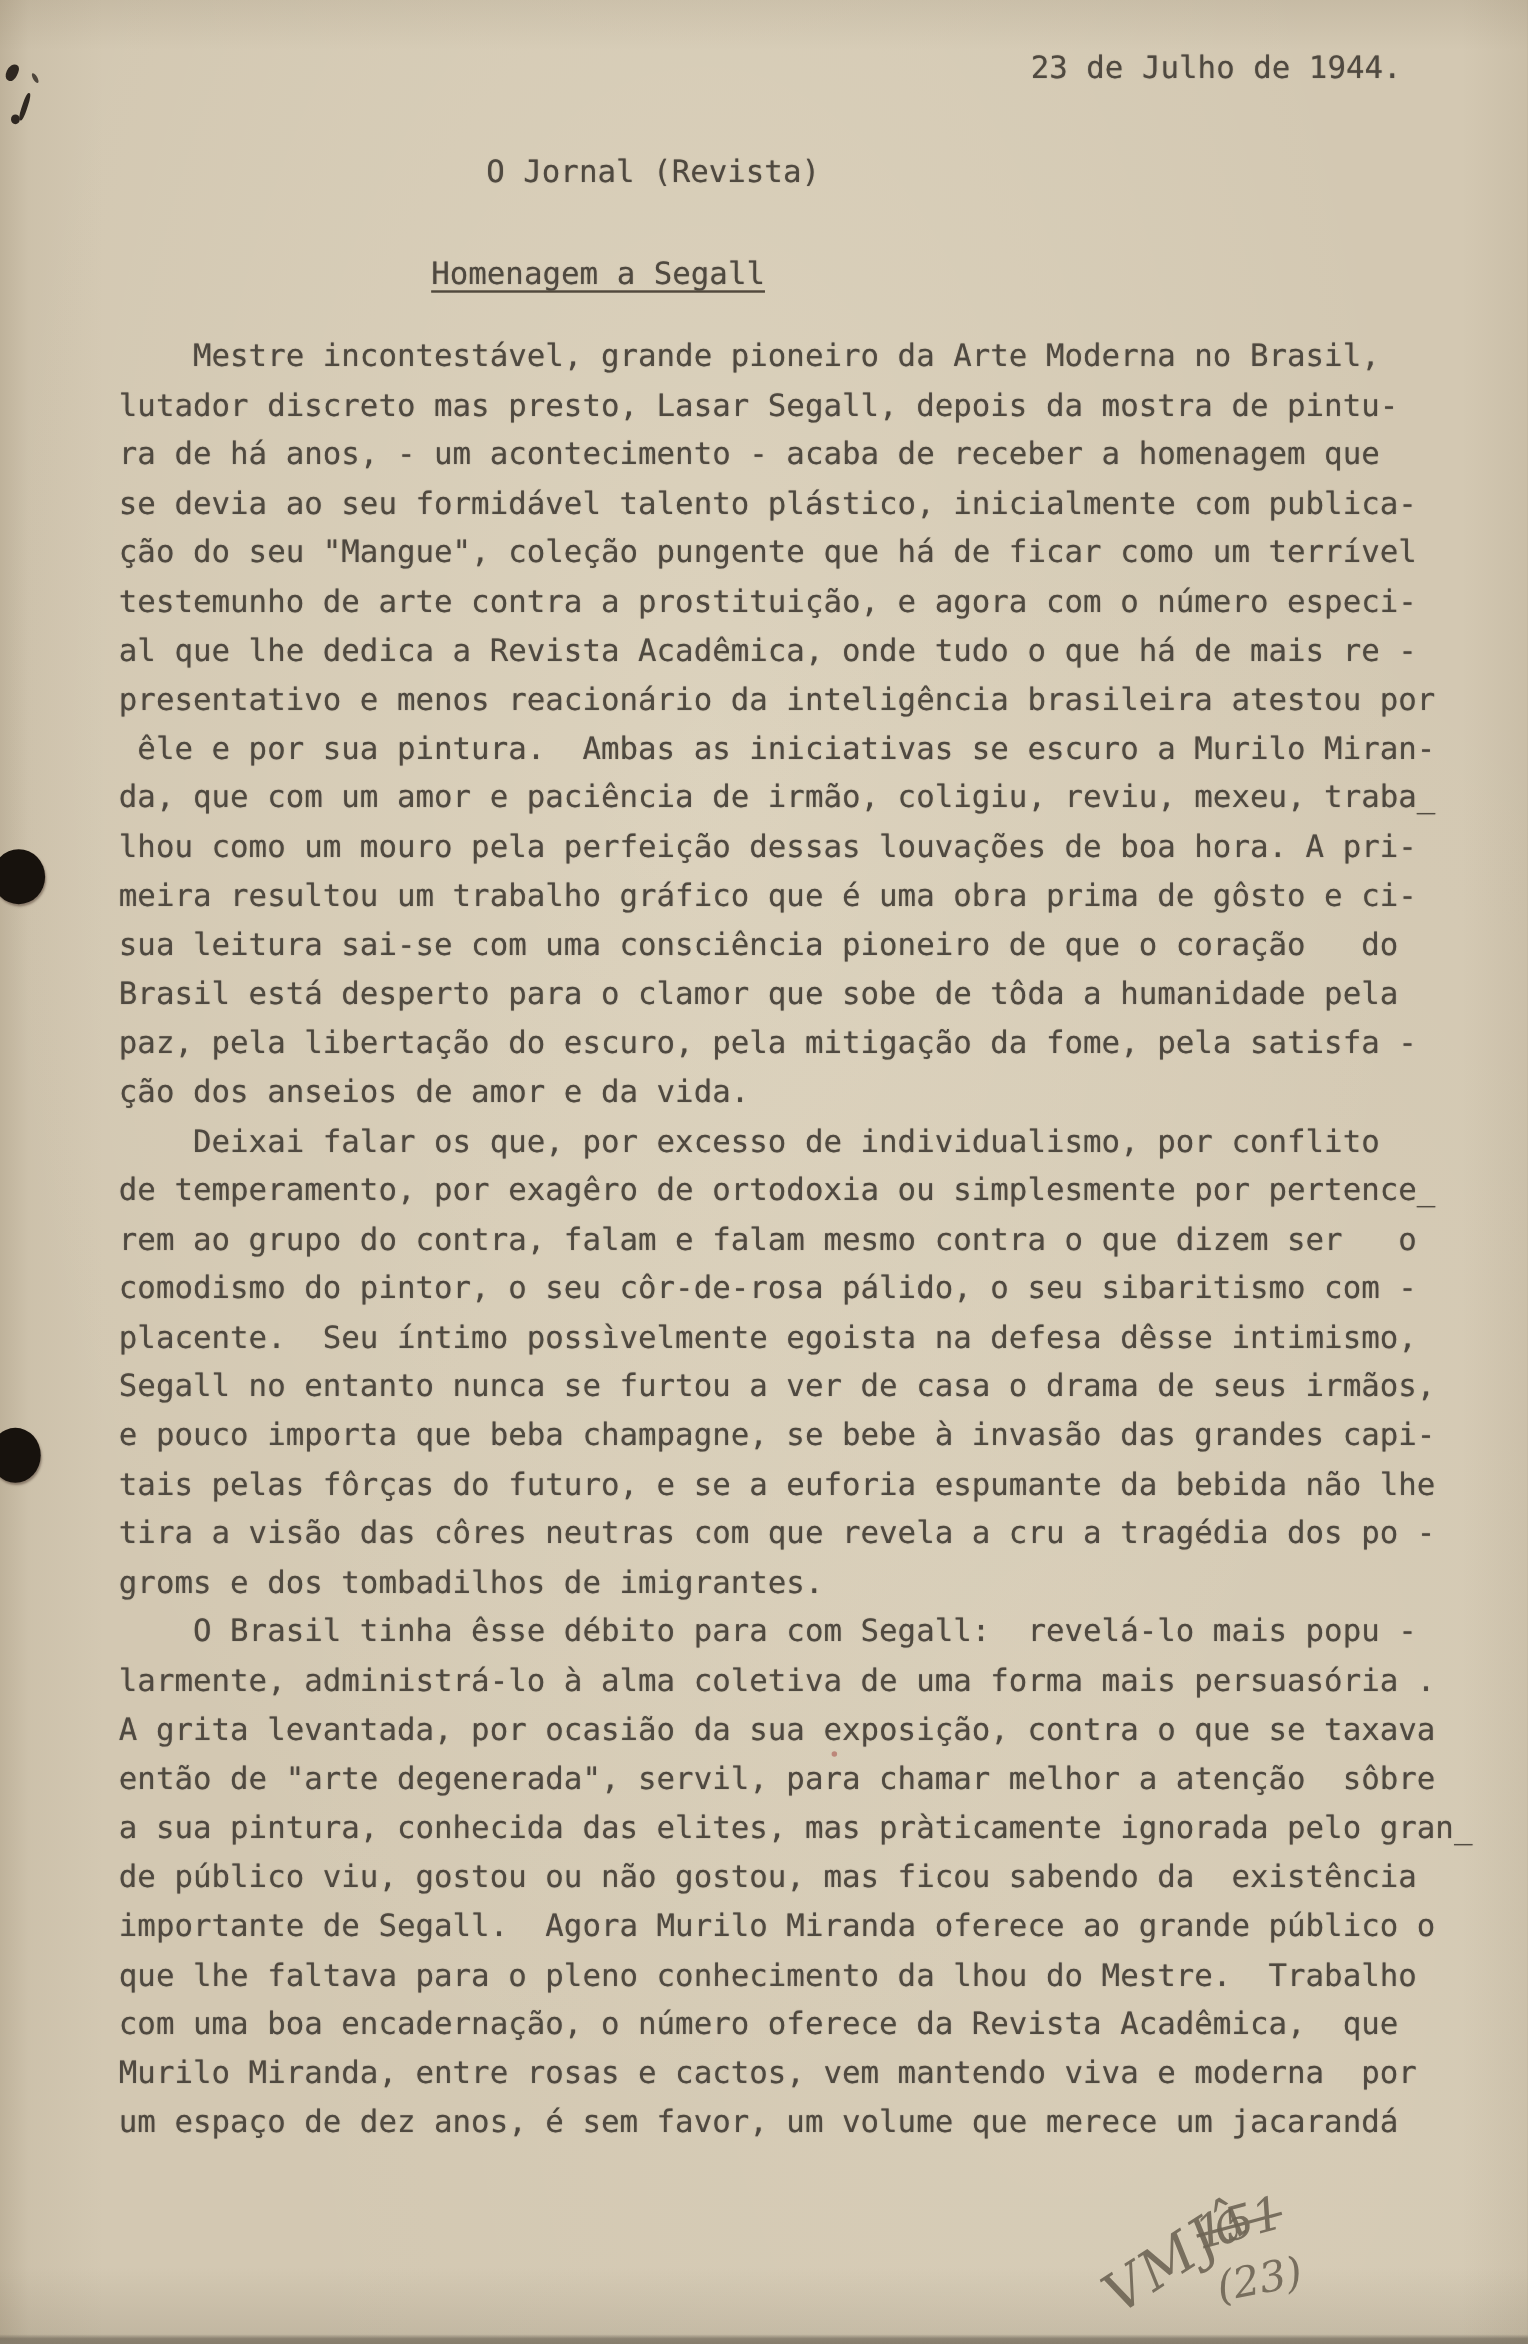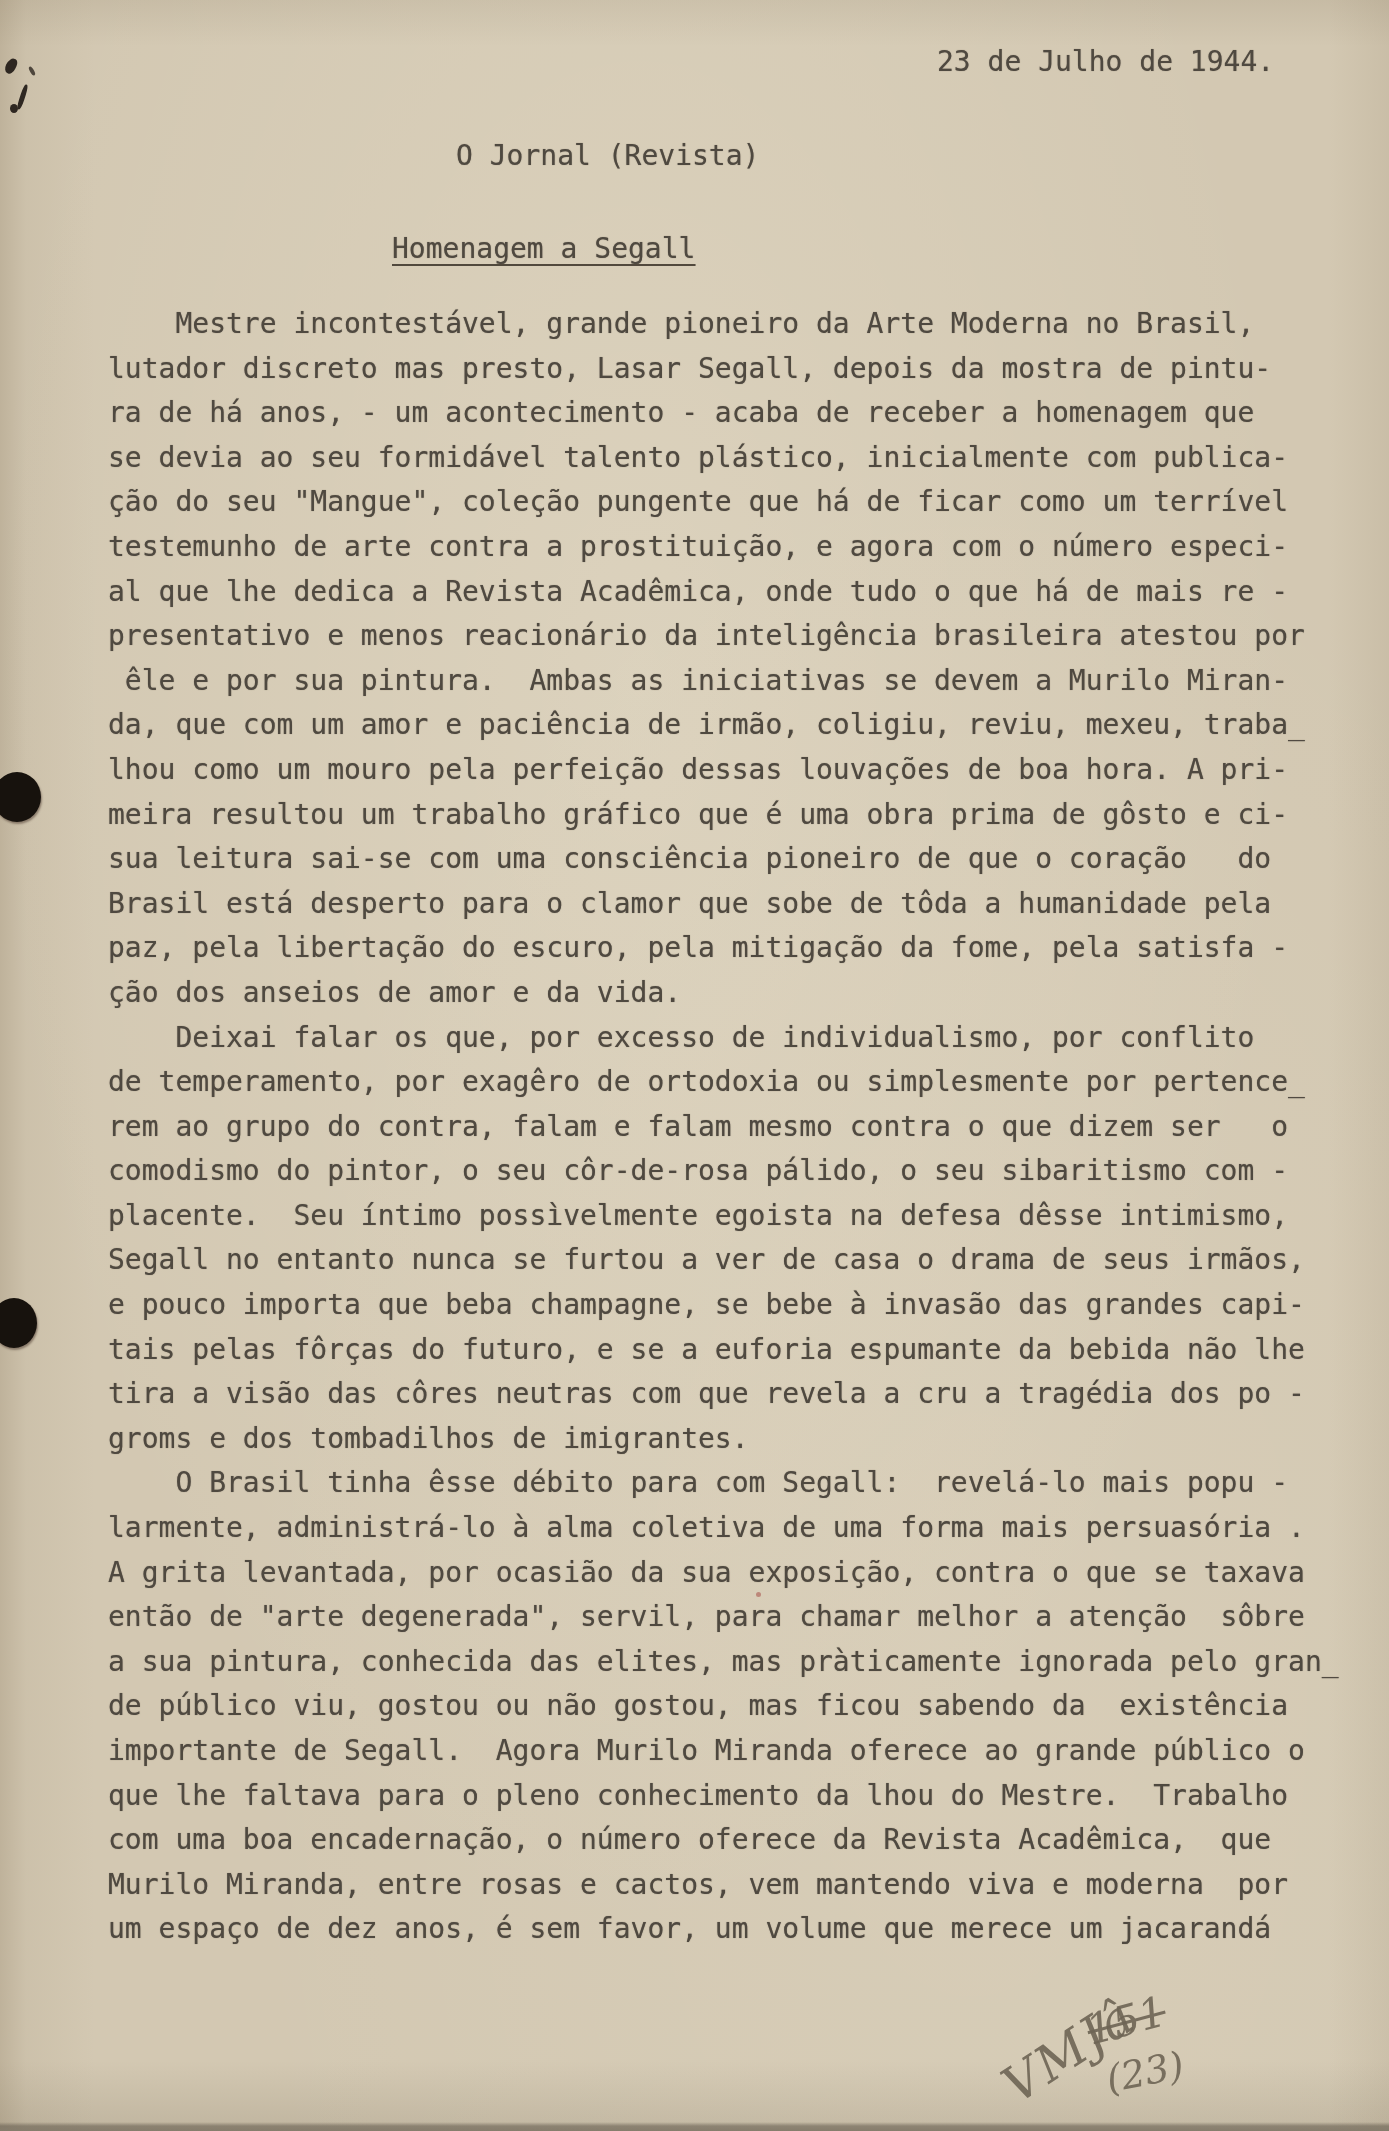--- a/index.html
+++ b/index.html
@@ -24,21 +24,21 @@
   }
   .type {
     position: absolute;
     color: #4f4940;
     font-family: "DejaVu Sans Mono", monospace;
     font-size: 28px;
     white-space: pre;
     text-shadow: 0 0 1px rgba(72,64,52,0.55);
   }
   .date-line   { left: 937px; top: 45px; }
-  .source-line { left: 456px; top: 139px; text-align: center; }
+  .source-line { left: 442px; top: 139px; text-align: center; }
   .heading-line {
     left: 392px; top: 232px;
     text-decoration: underline;
     text-decoration-thickness: 2px;
     text-underline-offset: 6px;
     text-decoration-color: rgba(72,64,52,0.85);
   }
   .body-block {
     position: absolute;
     left: 108px;
@@ -98,21 +98,21 @@
 
   <div class="body-block">
       <div class="body-line">    Mestre incontestável, grande pioneiro da Arte Moderna no Brasil,</div>
       <div class="body-line">lutador discreto mas presto, Lasar Segall, depois da mostra de pintu-</div>
       <div class="body-line">ra de há anos, - um acontecimento - acaba de receber a homenagem que</div>
       <div class="body-line">se devia ao seu formidável talento plástico, inicialmente com publica-</div>
       <div class="body-line">ção do seu "Mangue", coleção pungente que há de ficar como um terrível</div>
       <div class="body-line">testemunho de arte contra a prostituição, e agora com o número especi-</div>
       <div class="body-line">al que lhe dedica a Revista Acadêmica, onde tudo o que há de mais re -</div>
       <div class="body-line">presentativo e menos reacionário da inteligência brasileira atestou por</div>
-      <div class="body-line"> êle e por sua pintura.  Ambas as iniciativas se devem a Murilo Miran-</div>
+      <div class="body-line"> êle e por sua pintura.  Ambas as iniciativas se escuro a Murilo Miran-</div>
       <div class="body-line">da, que com um amor e paciência de irmão, coligiu, reviu, mexeu, traba̲</div>
       <div class="body-line">lhou como um mouro pela perfeição dessas louvações de boa hora. A pri-</div>
       <div class="body-line">meira resultou um trabalho gráfico que é uma obra prima de gôsto e ci-</div>
       <div class="body-line">sua leitura sai-se com uma consciência pioneiro de que o coração   do</div>
       <div class="body-line">Brasil está desperto para o clamor que sobe de tôda a humanidade pela</div>
       <div class="body-line">paz, pela libertação do escuro, pela mitigação da fome, pela satisfa -</div>
       <div class="body-line">ção dos anseios de amor e da vida.</div>
       <div class="body-line">    Deixai falar os que, por excesso de individualismo, por conflito</div>
       <div class="body-line">de temperamento, por exagêro de ortodoxia ou simplesmente por pertence̲</div>
       <div class="body-line">rem ao grupo do contra, falam e falam mesmo contra o que dizem ser   o</div>

